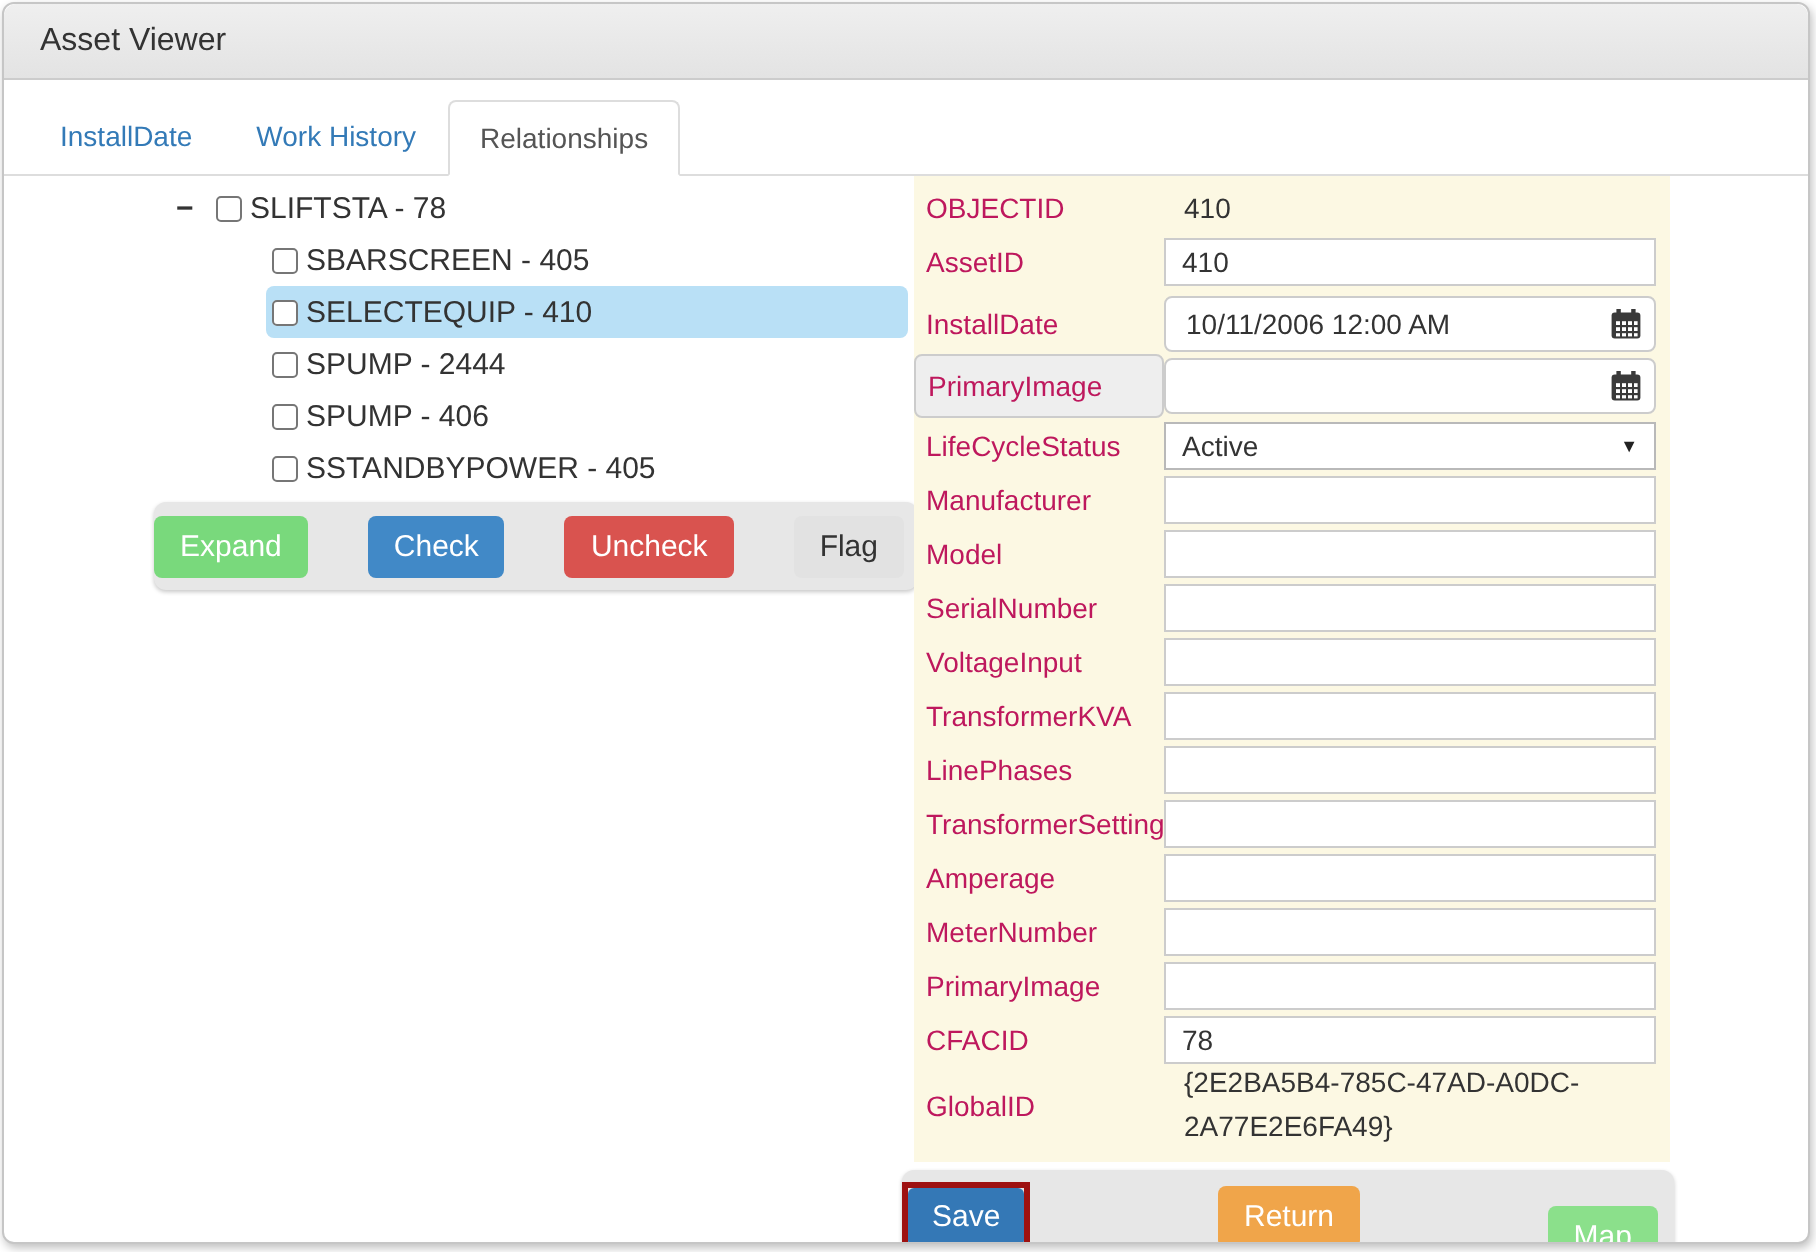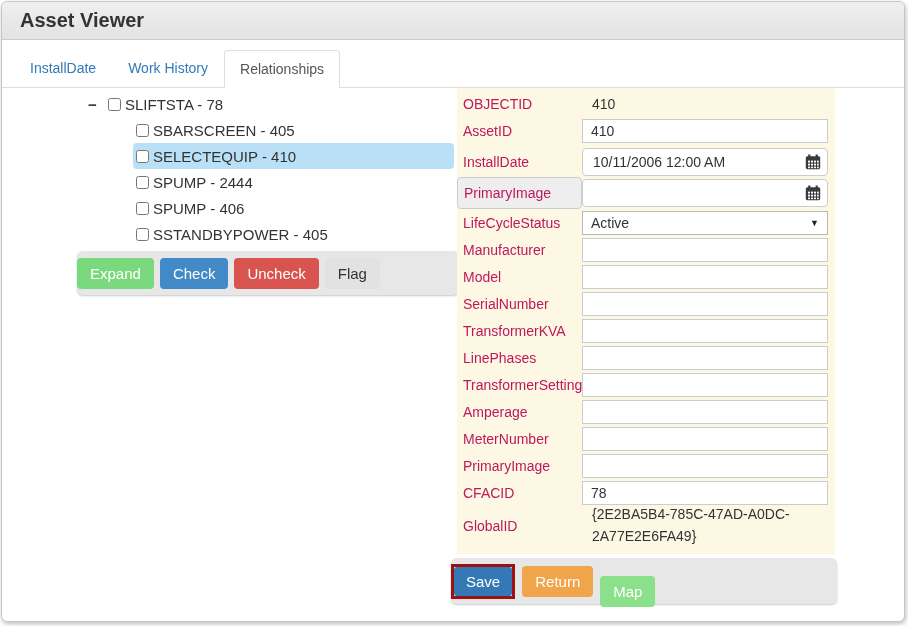--- a/index.html
+++ b/index.html
@@ -4,42 +4,42 @@
 <style>
   * { box-sizing: border-box; margin: 0; padding: 0; }
   html,body { width: 908px; height: 626px; background:#fff;
     font-family: "Liberation Sans", sans-serif; color:#333; }
   .window { position:absolute; left:1px; top:1px; width:904px; height:621px;
     border:1px solid #c6c6c6; border-radius:6px; background:#fff; overflow:hidden;
     box-shadow:1px 2px 5px rgba(0,0,0,.25); }
   .titlebar { height:38px; background:linear-gradient(#efefef,#e3e3e3);
     border-bottom:1px solid #ccc; display:flex; align-items:center;
     padding:0 18px; border-radius:6px 6px 0 0; }
-  .title { font-size:20px; font-weight:bold; color:#333; }
+  .title { font-size:16px; font-weight:normal; color:#333; }
 
   .tabstrip { margin-top:9px; padding-left:12px; border-bottom:1px solid #ddd;
     display:flex; align-items:flex-end; }
   .tab { padding:10px 15px; font-size:14px; color:var(--accent-link,#337ab7);
     cursor:pointer; background:transparent; border:1px solid transparent; }
   .tab.active { color:#555; background:#fff; border:1px solid #ddd;
     border-bottom-color:#fff; border-radius:4px 4px 0 0; margin-bottom:-1px; }
 
   .main { display:flex; align-items:flex-start; }
   .left-panel { width:455px; }
   .tree { padding-top:3px; }
   .tree-row { display:flex; align-items:center; height:26px; font-size:15px; color:#333; }
   .tree-root { padding-left:86px; }
   .expander { width:20px; font-weight:bold; font-size:15px; color:#333; }
   .tree-child { margin-left:131px; width:321px; border-radius:4px; padding-left:3px; }
   .tree-child.selected { background:var(--tree-highlight,#b9e0f6); }
   .cb { width:13px; height:13px; margin:0 4px 0 0; accent-color:#888; }
 
   .bar { background:var(--bar-bg,#e7e7e7); border-radius:6px;
     box-shadow:0 1px 2px rgba(0,0,0,.22); display:flex; align-items:center;
-    justify-content:flex-start; }
+    justify-content:space-between; }
   .tree-toolbar { margin:4px 0 0 75px; width:382px; height:44px; padding-right:7px; gap:6px; }
   .btn { border:none; border-radius:4px; color:#fff; font-size:15px;
     padding:7px 13px; font-family:inherit; cursor:pointer; }
   .btn-expand { background:var(--btn-expand,#79d97c); }
   .btn-check { background:var(--btn-check,#4189c7); }
   .btn-uncheck { background:var(--btn-uncheck,#d9534f); }
   .btn-flag { background:var(--btn-flag,#e2e2e2); color:#333; }
 
   .form-panel { width:378px; background:var(--form-bg,#fcf8e3); padding:4px 0 8px; }
   .frow { display:flex; align-items:center; padding-left:6px; }
@@ -214,20 +214,26 @@
               <input class="tinput" value="" style="">
             </span>
         </div>
         <div class="frow h27">
           <span class="flabel">SerialNumber</span>
           <span class="fctrl">
               <input class="tinput" value="" style="">
             </span>
         </div>
         <div class="frow h27">
+          <span class="flabel">VoltageInput</span>
+          <span class="fctrl">
+              <input class="tinput" value="" style="">
+            </span>
+        </div>
+        <div class="frow h27">
           <span class="flabel">TransformerKVA</span>
           <span class="fctrl">
               <input class="tinput" value="" style="">
             </span>
         </div>
         <div class="frow h27">
           <span class="flabel">LinePhases</span>
           <span class="fctrl">
               <input class="tinput" value="" style="">
             </span>

